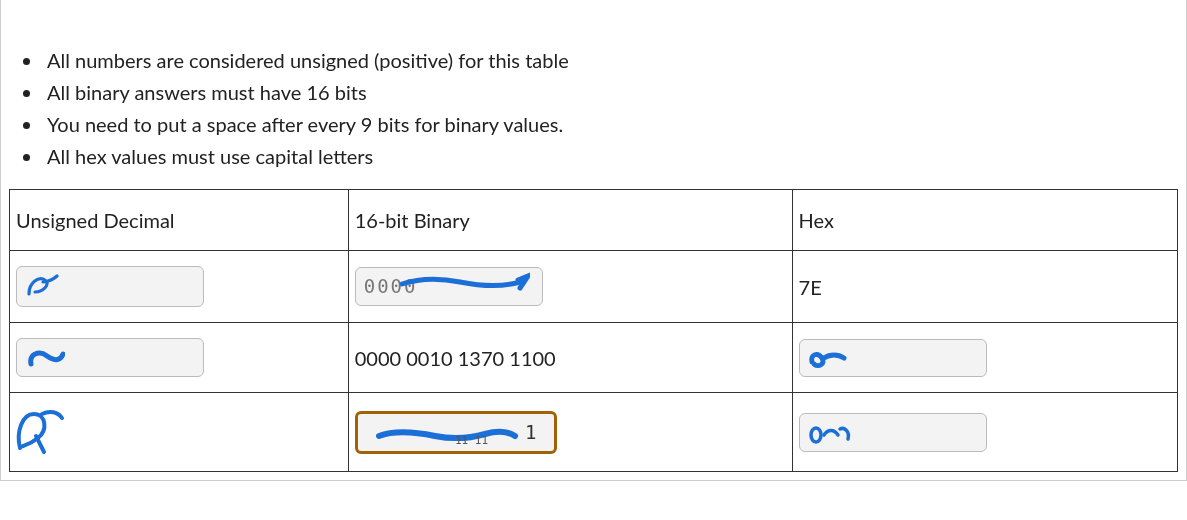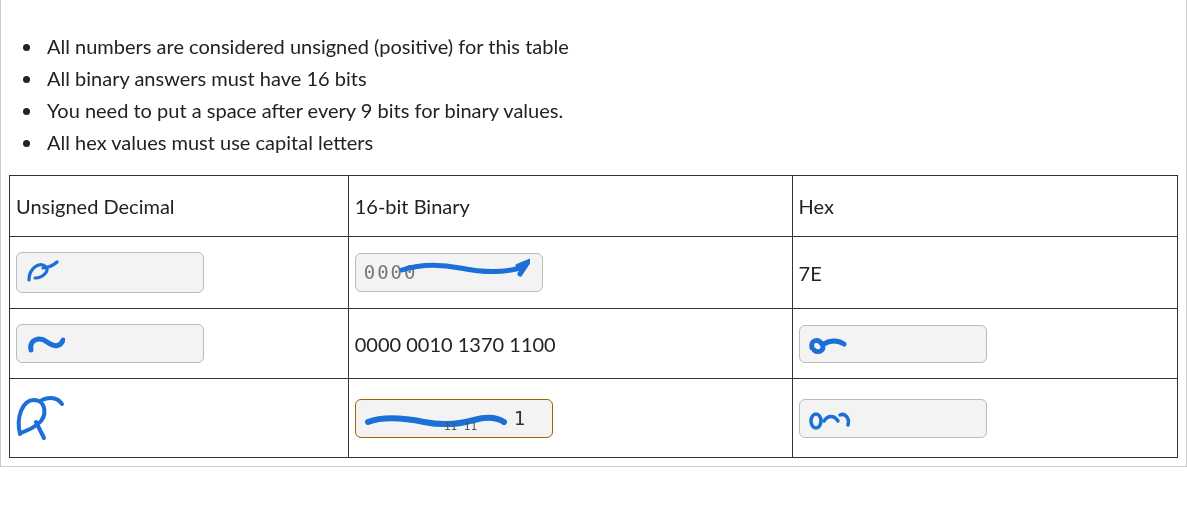--- a/index.html
+++ b/index.html
@@ -12,21 +12,21 @@
   .outer{
     box-sizing:border-box;
     width:1187px;
     border:1px solid #ccc;
     border-top:none;
     padding:28px 8px 8px 8px;
     margin:0 auto;
   }
   .prompt{margin-bottom:10px;}
   ul.rules{
-    margin:3px 0 18px 0;
+    margin:17px 0 18px 0;
     padding-left:34px;
   }
   ul.rules li{
     margin:2px 0;
     padding-left:4px;
   }
   table.conv{
     width:100%;
     border-collapse:collapse;
     table-layout:fixed;
@@ -45,21 +45,22 @@
     min-width:170px;
     padding:4px 8px;
     border:1px solid #bbb;
     background:#f3f3f3;
     border-radius:6px;
     font-family:inherit;
     font-size:19px;
     vertical-align:middle;
   }
   .fieldbox.err{
-    border:1px solid #a16207;
+    border:3px solid #a16207;
+    text-align:center;
   }
   .scribble{
     display:inline-block;
     vertical-align:middle;
   }
   .scribble svg{display:block;}
 </style>
 </head>
 <body>
 

